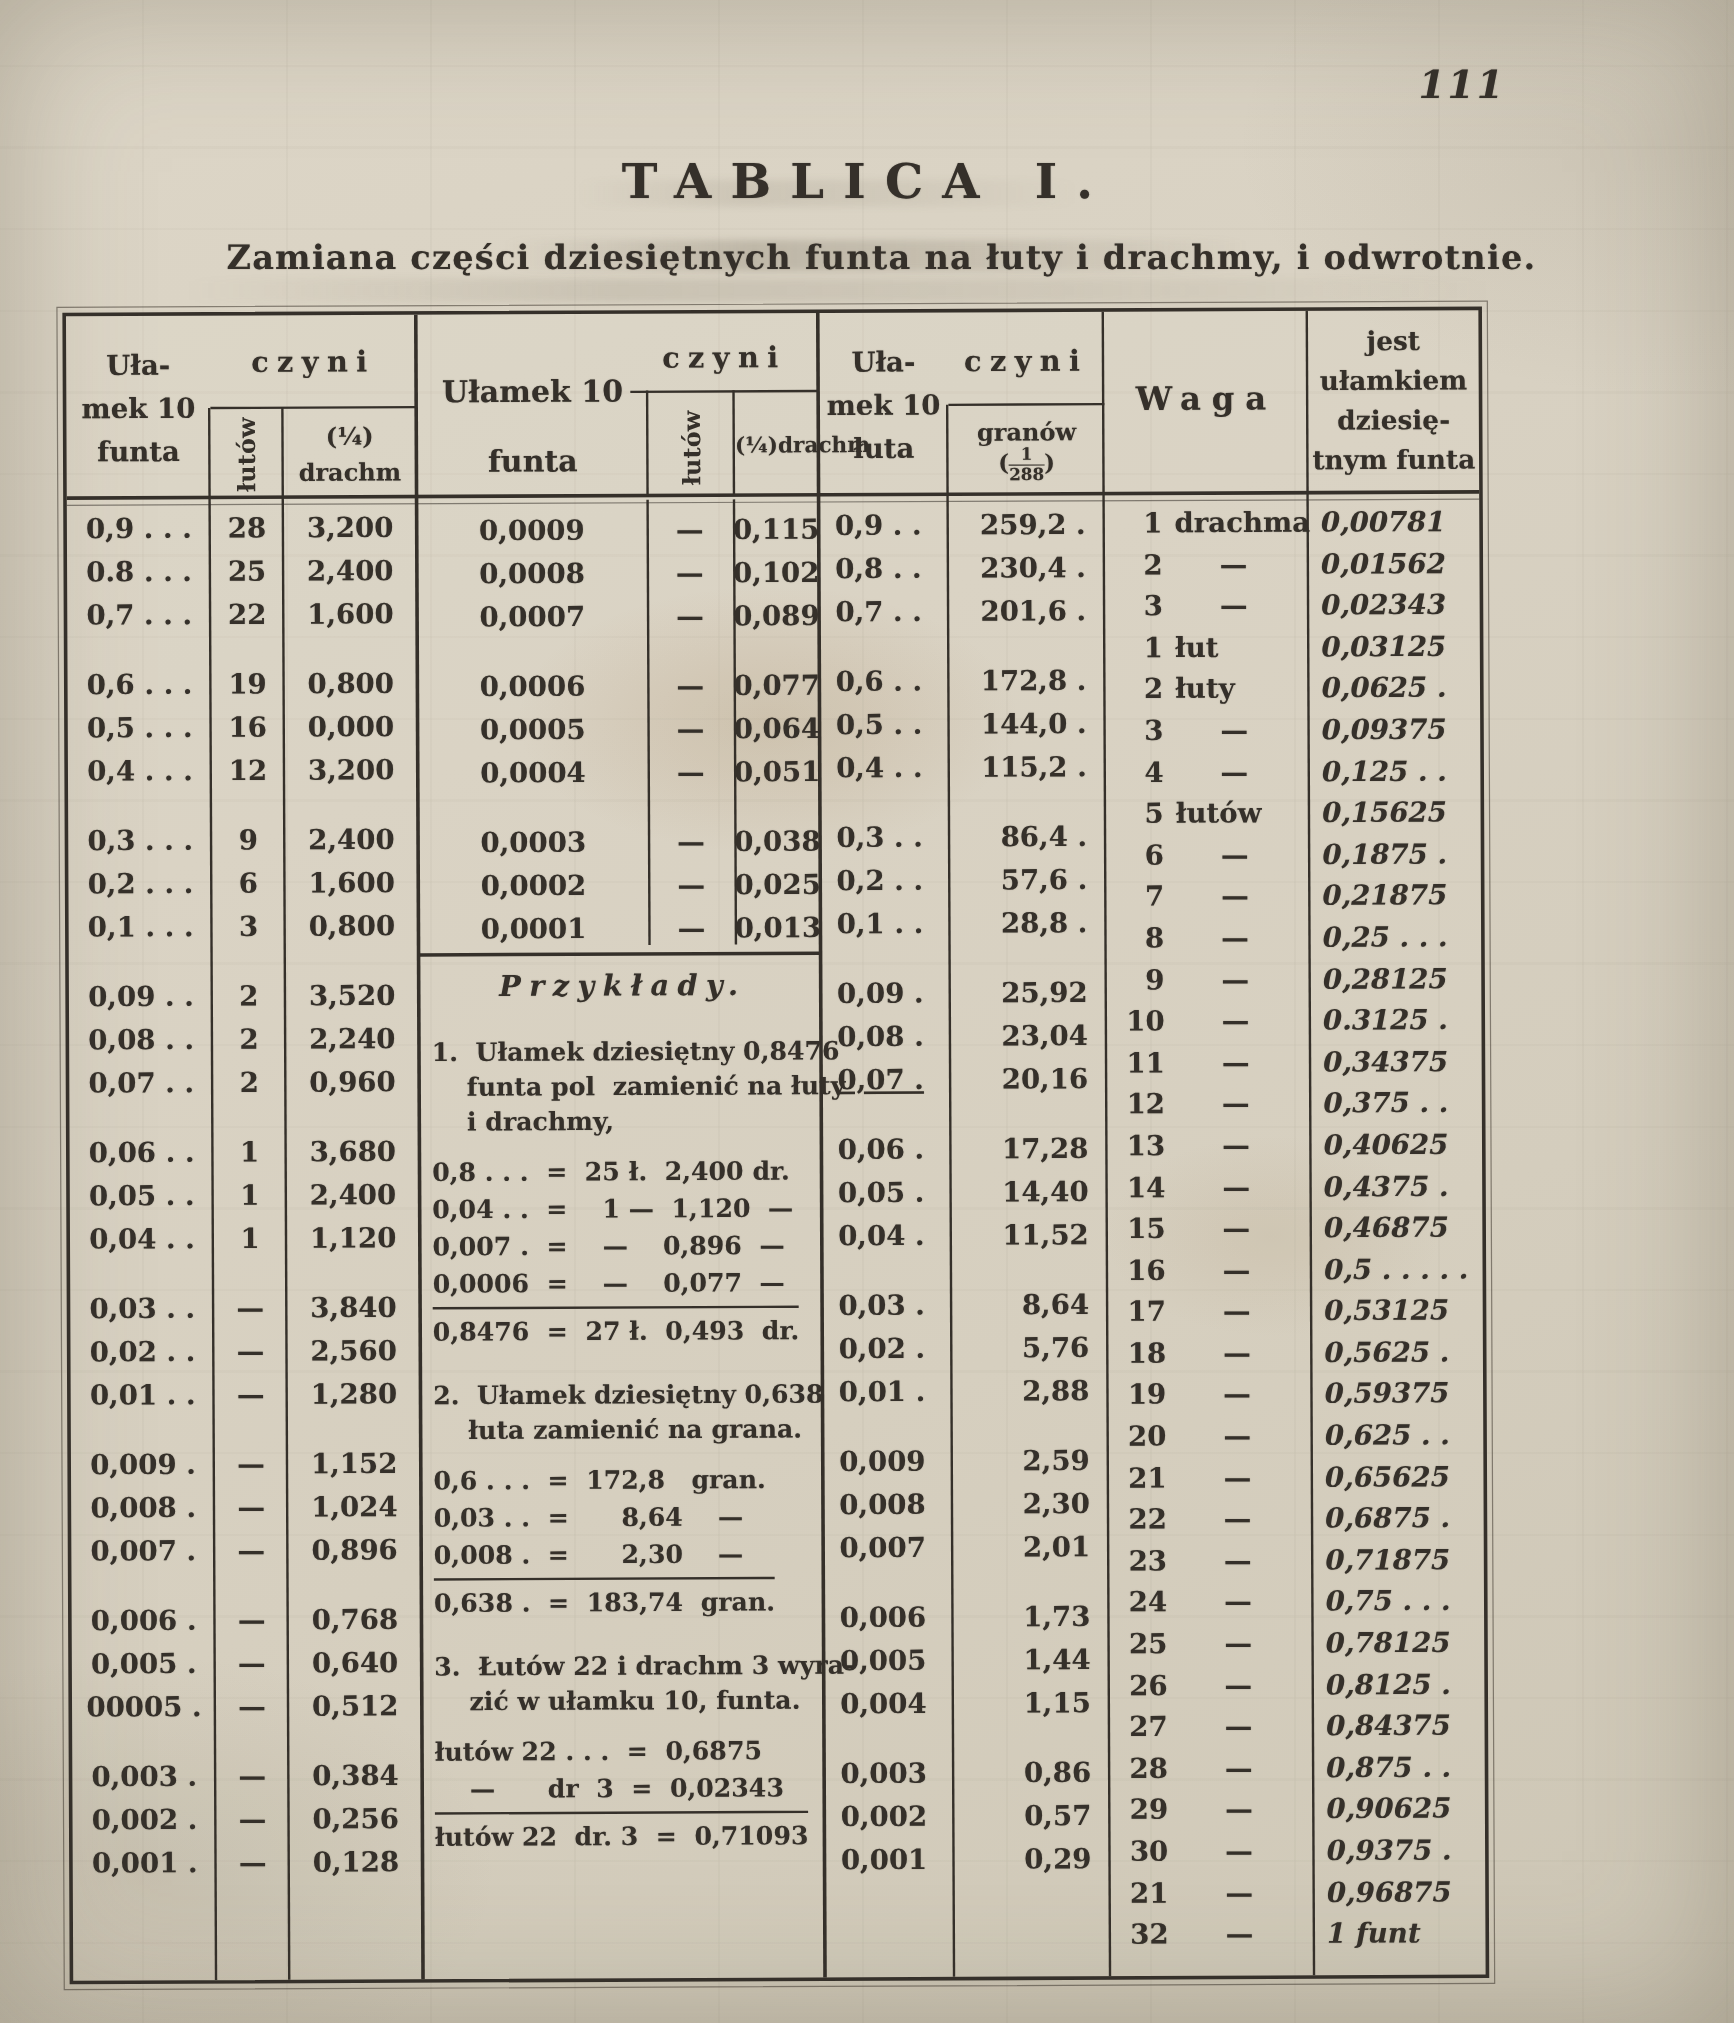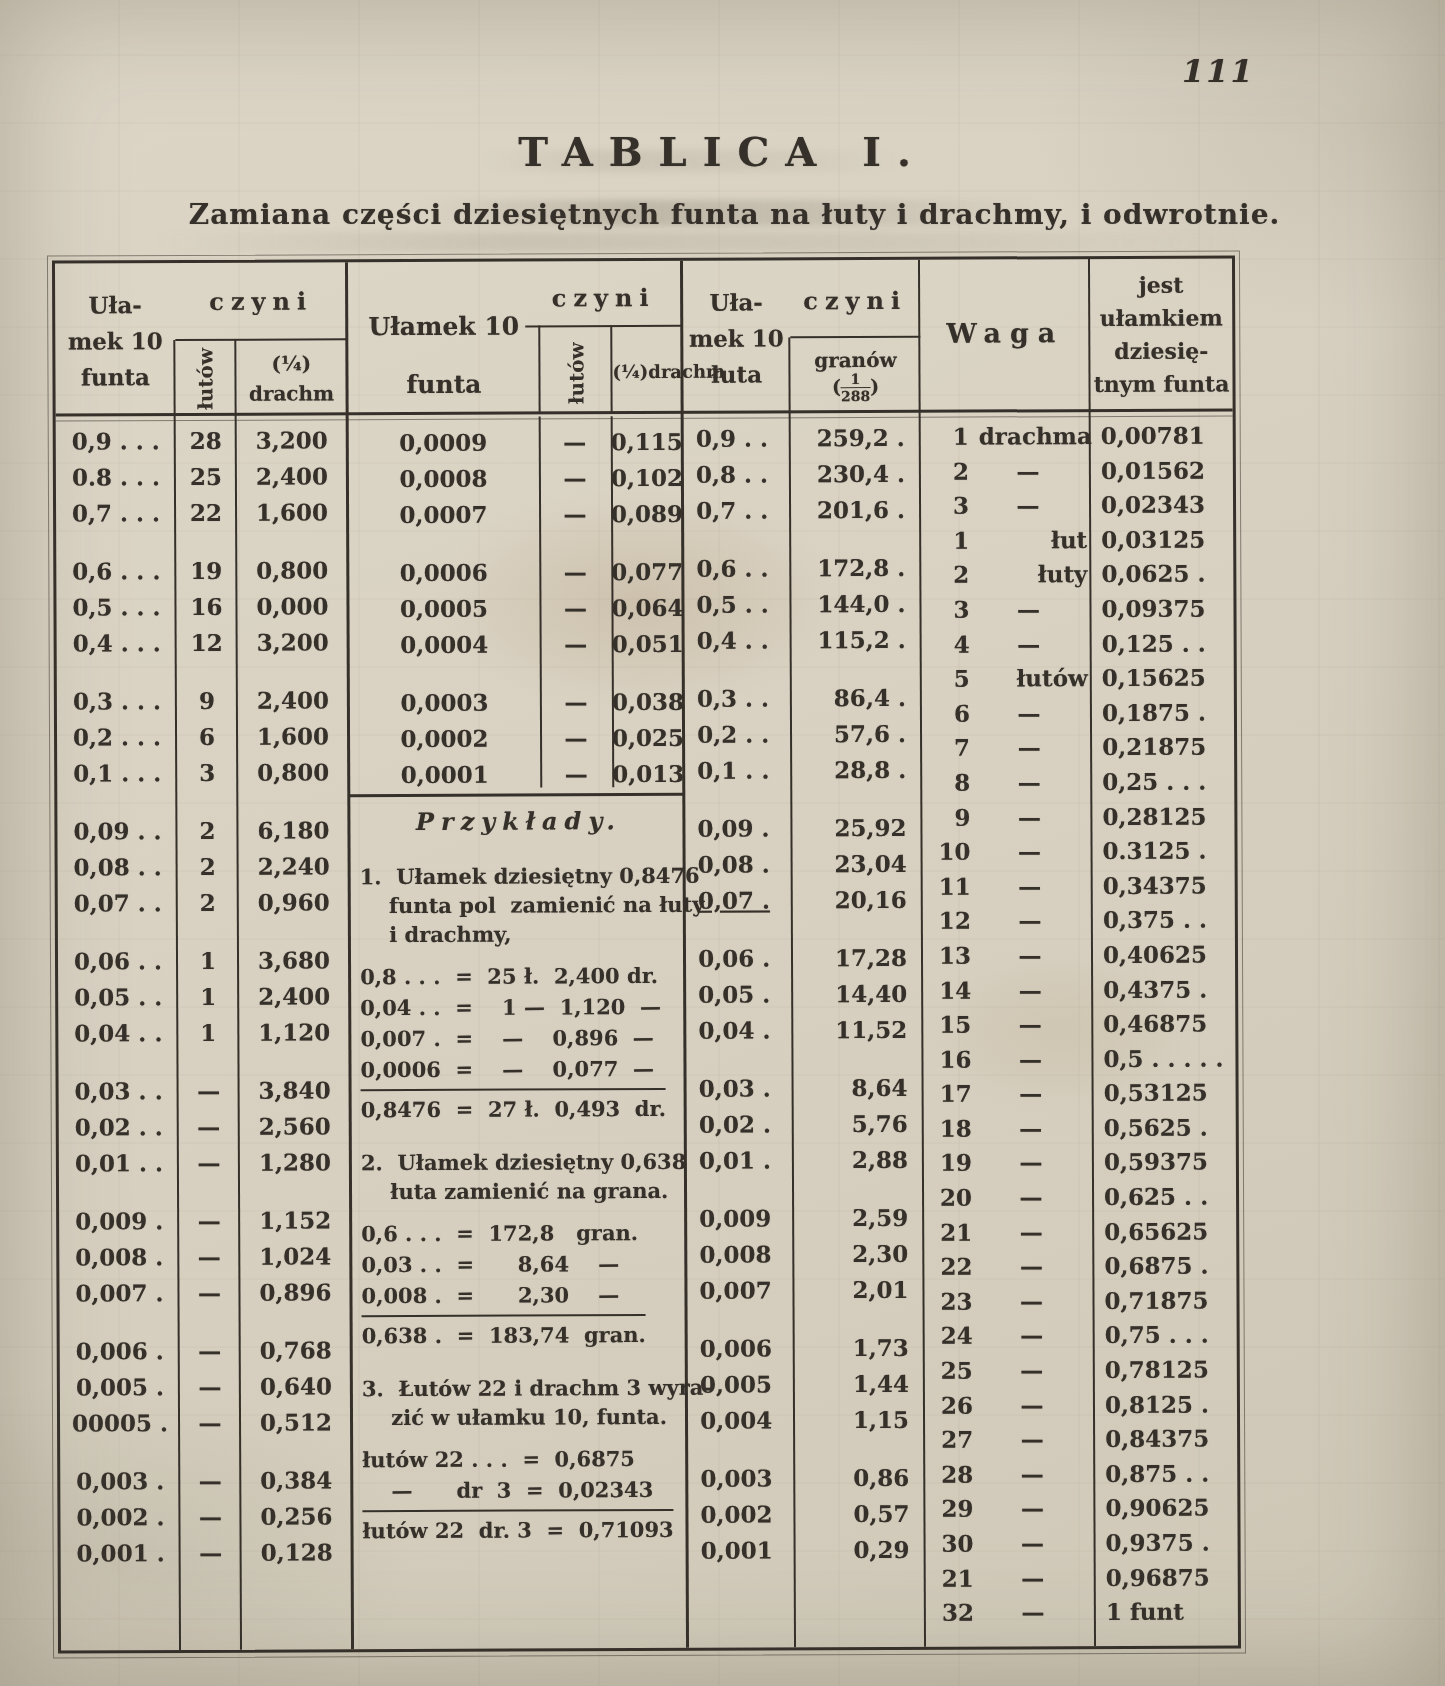--- a/index.html
+++ b/index.html
@@ -75,23 +75,23 @@
   .g3g{width:152px;text-align:right;padding-right:16px;box-sizing:border-box;}
   .trow.ul .g3f{text-decoration:underline;}
   .g2box{position:absolute;left:292px;top:155px;width:335px;height:380px;border-bottom:3px solid #35302a;box-sizing:border-box;}
   .g2box .in1{position:absolute;left:191px;top:0;bottom:6px;width:2px;background:#35302a;}
   .g2box .in2{position:absolute;left:263px;top:0;bottom:6px;width:2px;background:#35302a;}
 
   .w-rows{position:absolute;left:865px;top:160px;width:312px;}
   .wrow{display:flex;height:34.6px;line-height:34.6px;font-size:23px;font-weight:bold;
     text-shadow:0 0 1px rgba(50,44,36,.4);}
   .wn{width:48px;text-align:right;}
-  .wu{width:118px;text-align:right;padding-left:10px;box-sizing:border-box;}
+  .wu{width:118px;text-align:left;padding-left:10px;box-sizing:border-box;}
   .wu.dash{text-align:center;padding-left:0;letter-spacing:0;}
-  .wf{flex:1;text-align:left;padding-left:14px;box-sizing:border-box;}
+  .wf{flex:1;text-align:left;padding-left:14px;box-sizing:border-box;font-style:italic;}
 
   .examples{position:absolute;left:292px;top:545px;width:335px;padding:0 6px 0 10px;box-sizing:border-box;}
   .ex-title{text-align:center;font-style:italic;font-weight:bold;font-size:24px;letter-spacing:7px;
     margin-bottom:26px;text-shadow:0 0 1px rgba(50,44,36,.4);}
   .ex-item{margin-bottom:26px;}
   .ex-intro{white-space:pre;font-size:21px;line-height:29px;font-weight:bold;margin-bottom:12px;
     text-shadow:0 0 1px rgba(50,44,36,.35);}
   .ex-line{white-space:pre;font-size:21px;line-height:31px;font-weight:bold;
     text-shadow:0 0 1px rgba(50,44,36,.35);}
   .ex-result{white-space:pre;display:inline-block;border-top:2.5px solid #35302a;
@@ -202,21 +202,21 @@
     <span class="c g1d">1,600</span>
   </div>
         <div class="trow">
     <span class="c g1f">0,1 . . .</span>
     <span class="c g1l">3</span>
     <span class="c g1d">0,800</span>
   </div>
         <div class="trow">
     <span class="c g1f">0,09 . .</span>
     <span class="c g1l">2</span>
-    <span class="c g1d">6,180</span>
+    <span class="c g1d">3,520</span>
   </div>
         <div class="trow">
     <span class="c g1f">0,08 . .</span>
     <span class="c g1l">2</span>
     <span class="c g1d">2,240</span>
   </div>
         <div class="trow">
     <span class="c g1f">0,07 . .</span>
     <span class="c g1l">2</span>
     <span class="c g1d">0,960</span>

